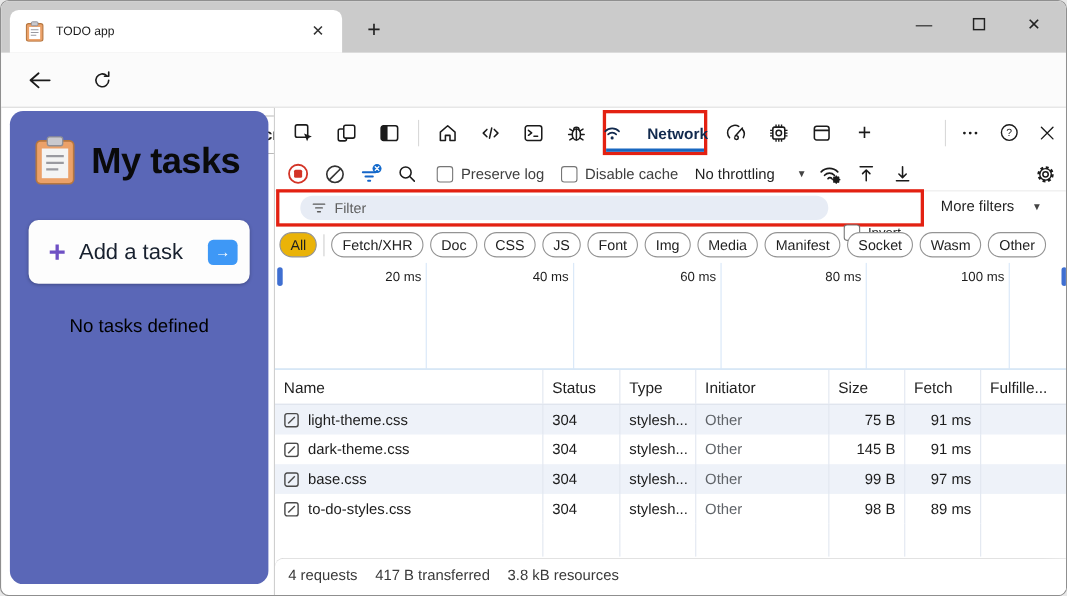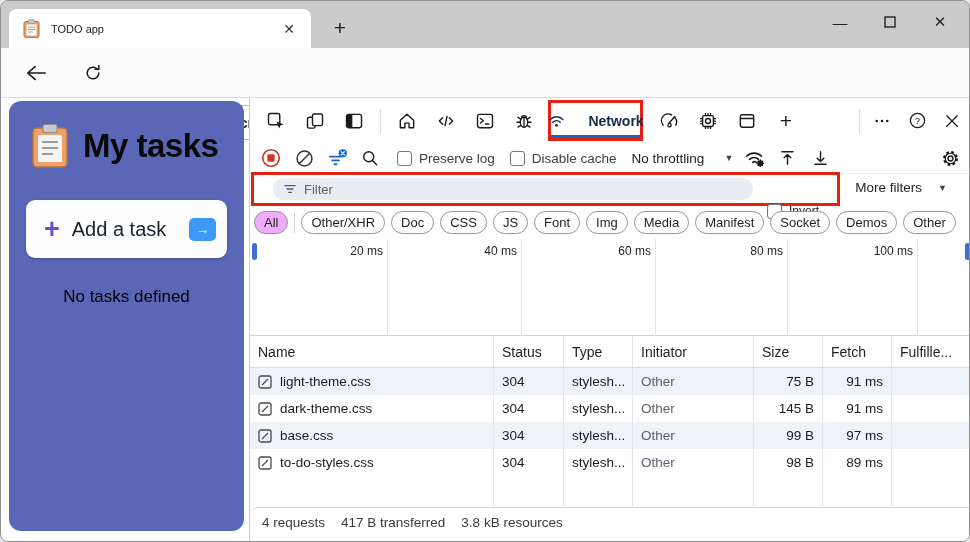--- a/index.html
+++ b/index.html
@@ -65,21 +65,21 @@
   #filter-input-wrap { margin-left:5px; width:480px; height:22px; background:#e7ecf5; border-radius:11px; display:flex; align-items:center; }
   #filter-input-wrap .f-icon { margin-left:10px; color:#5a5a5a; }
   #filter-input { border:none; outline:none; background:transparent; font-size:13px; color:#333; margin-left:7px; width:420px; font-family:inherit; }
   #filter-input::placeholder { color:#5f5f5f; opacity:1; }
   #invert-group { display:flex; align-items:center; gap:7px; margin-left:14px; font-size:12px; color:#1f1f1f;margin-top:44px; }
   #more-filters { position:absolute; right:25px; top:6px; display:flex; align-items:center; gap:16px; font-size:13.5px; color:#1f1f1f; }
   #more-filters .caret { font-size:9px; color:#444; }
 
   #dt-pills { position:absolute; left:0; top:108px; width:722px; height:33px; display:flex; align-items:center; gap:6px; padding-left:4px; }
   .pill { height:23px; padding:0 9px; display:flex; align-items:center; border:1px solid #949494; border-radius:12px; font-size:13px; color:#1f1f1f; background:#fff; white-space:nowrap; }
-  .pill.selected { background:#f0abfc; }
+  .pill.selected { background:#eab308; }
   #dt-pills .sep { width:1px; height:20px; background:#d0d0d0; }
 
   #dt-timeline { position:absolute; left:0; top:141px; width:722px; height:97px; border-bottom:1px solid #bdd7f0; }
   .tl-line { position:absolute; top:0; width:1px; height:97px; background:#d7e7f8; }
   .tl-label { position:absolute; top:5px; width:106px; text-align:right; font-size:12px; color:#1d1d1d; }
   .tl-handle { position:absolute; top:4px; width:5px; height:17px; background:#3f6fd1; border-radius:3px; }
 
   #dt-table { position:absolute; left:0; top:238px; width:722px; height:267px; font-size:13.5px; color:#1c1c1c; }
   .trow { display:grid; grid-template-columns:244px 70px 69px 121px 69px 69px 1fr; align-items:center; }
   .trow > div { height:100%; display:flex; align-items:center; border-right:1px solid #e1e7f0; padding:0 8px; overflow:hidden; white-space:nowrap; }
@@ -356,30 +356,30 @@
       </div>
       <div id="more-filters">
         <span>More filters</span>
         <span class="caret">▼</span>
       </div>
     </div>
 
     <div id="dt-pills">
       <span class="pill selected">All</span>
       <span class="sep"></span>
-      <span class="pill">Other/XHR</span>
+      <span class="pill">Fetch/XHR</span>
       <span class="pill">Doc</span>
       <span class="pill">CSS</span>
       <span class="pill">JS</span>
       <span class="pill">Font</span>
       <span class="pill">Img</span>
       <span class="pill">Media</span>
       <span class="pill">Manifest</span>
       <span class="pill">Socket</span>
-      <span class="pill">Demos</span>
+      <span class="pill">Wasm</span>
       <span class="pill">Other</span>
     </div>
 
     <div id="dt-timeline">
       <div class="tl-line" style="left:137px;"></div>
       <div class="tl-line" style="left:271px;"></div>
       <div class="tl-line" style="left:405px;"></div>
       <div class="tl-line" style="left:537px;"></div>
       <div class="tl-line" style="left:667px;"></div>
       <div class="tl-label" style="left:27px;">20 ms</div>

